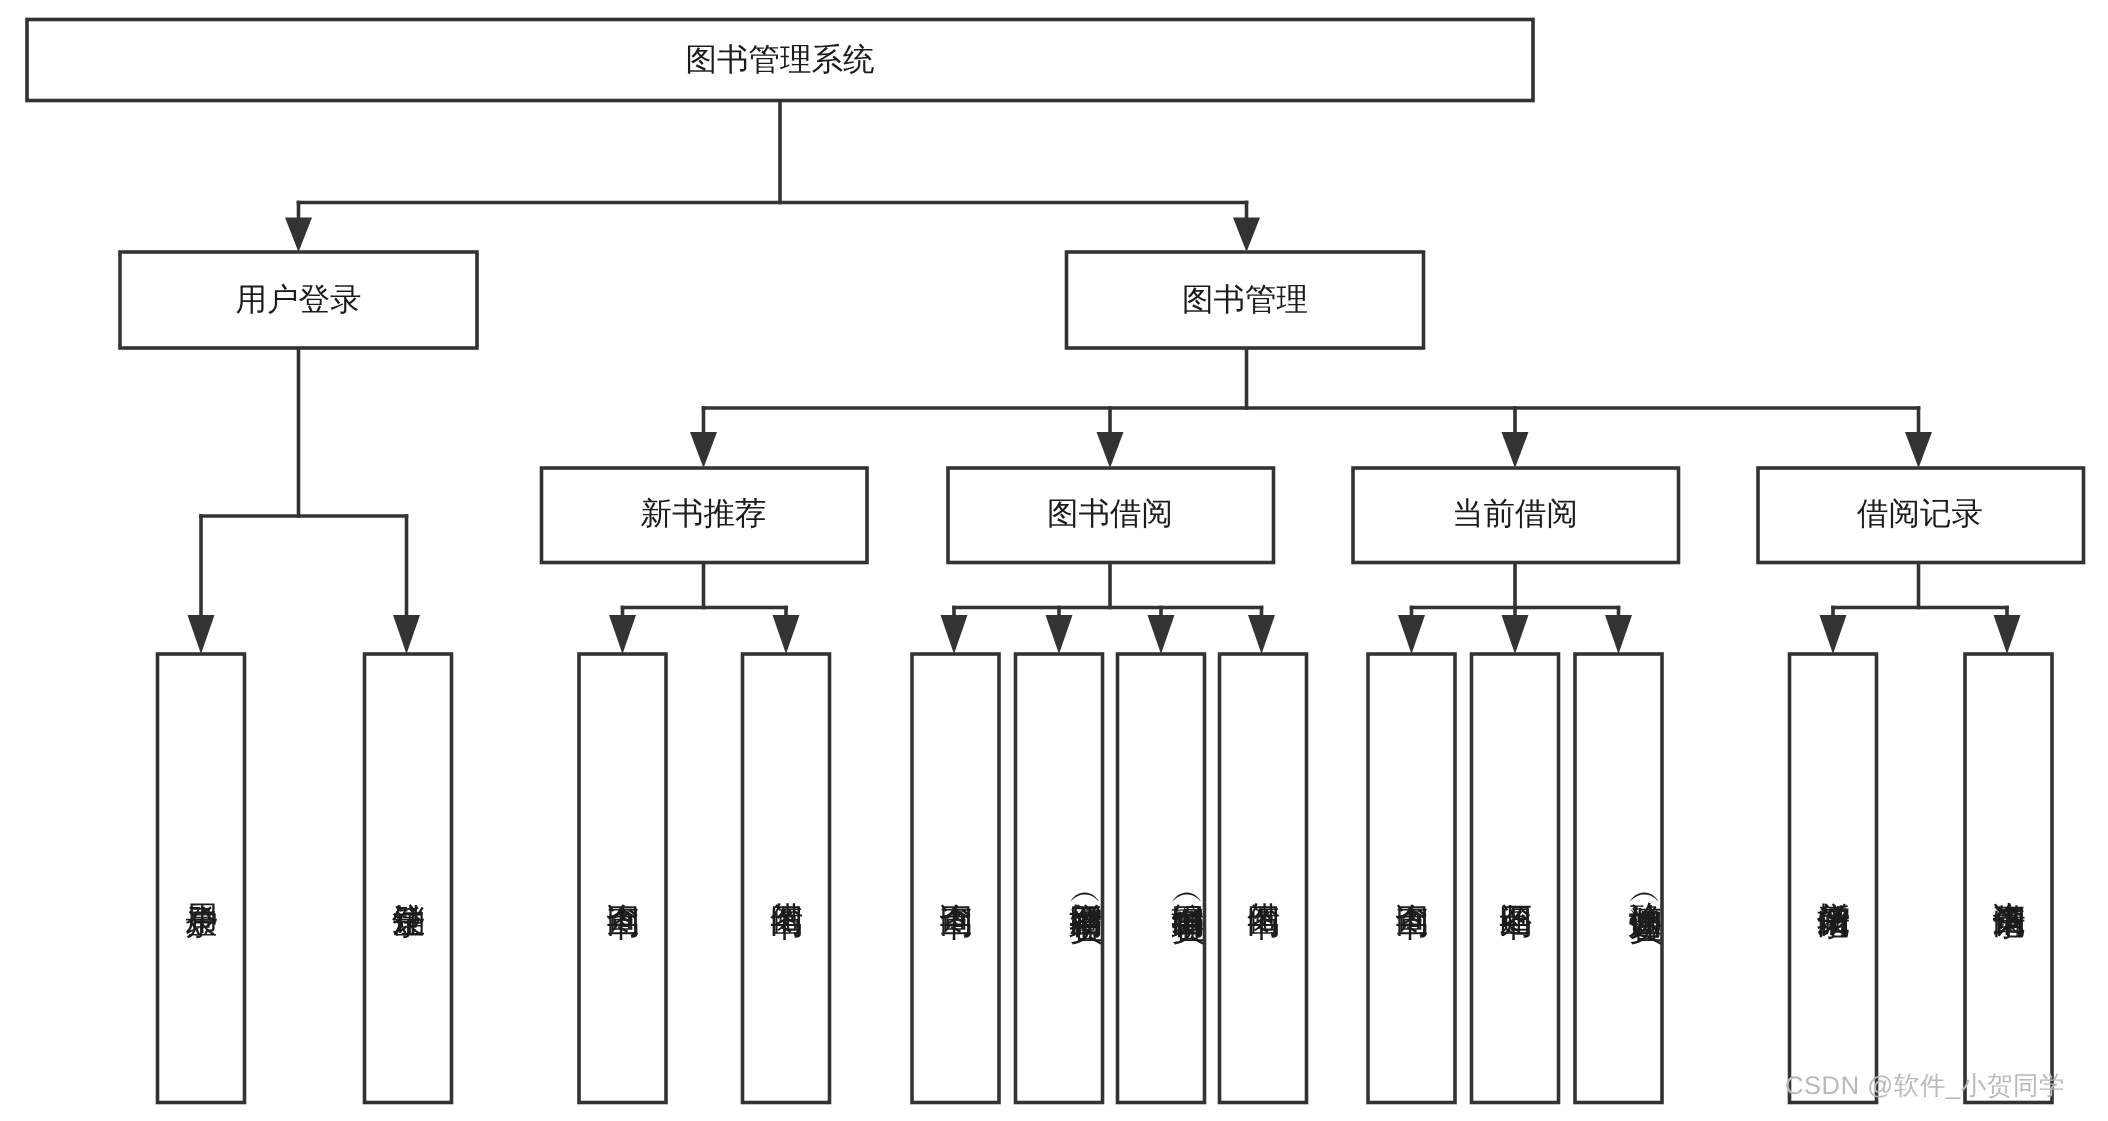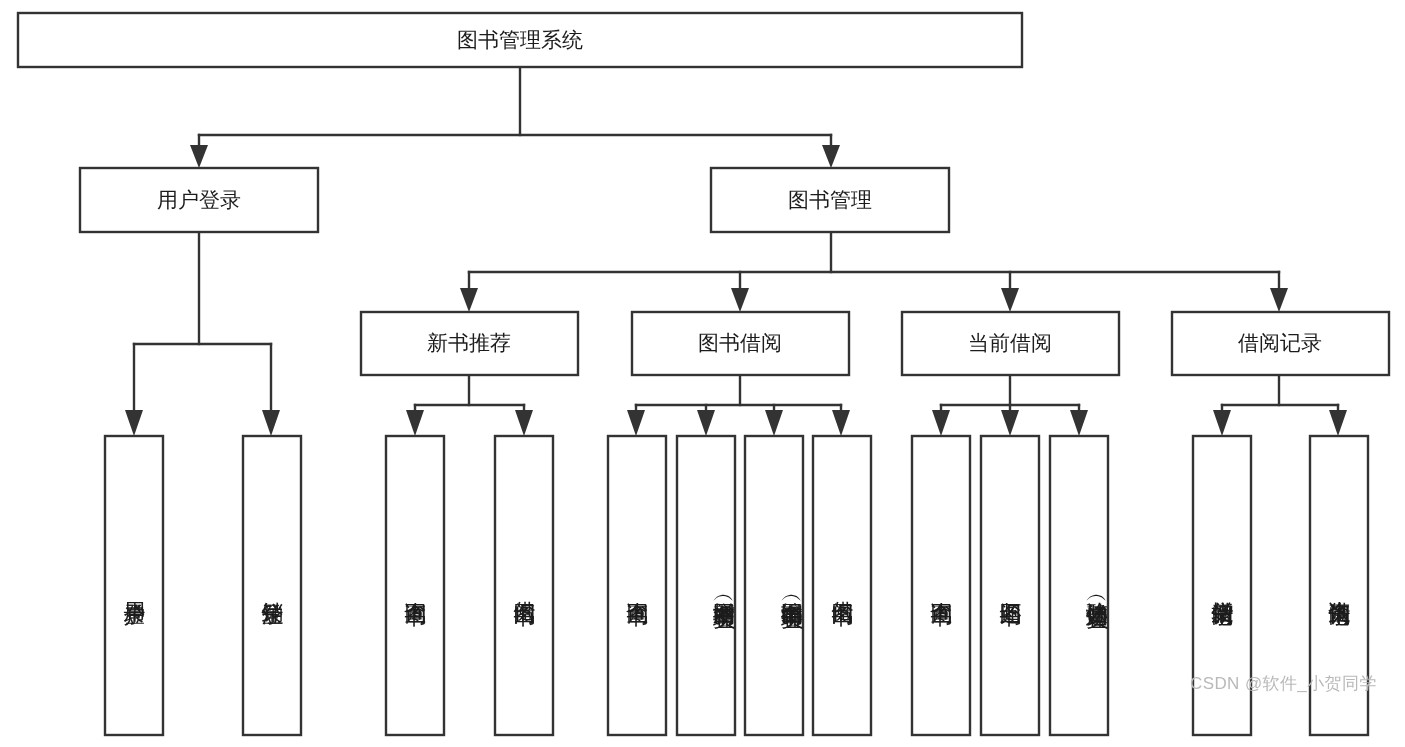--- a/index.html
+++ b/index.html
@@ -210,15 +210,15 @@
   <div class="vert-label" style="left:608px; top:436px; width:58px; height:299px;">查询图书</div>
   <div class="vert-label" style="left:677px; top:436px; width:58px; height:299px; align-items:flex-start; padding-top:6px;">新增图书（管理员）</div>
   <div class="vert-label" style="left:745px; top:436px; width:58px; height:299px; align-items:flex-start; padding-top:6px;">编辑图书（管理员）</div>
   <div class="vert-label" style="left:813px; top:436px; width:58px; height:299px;">借阅图书</div>
   <div class="vert-label" style="left:912px; top:436px; width:58px; height:299px;">查询图书</div>
   <div class="vert-label" style="left:981px; top:436px; width:58px; height:299px;">归还图书</div>
   <div class="vert-label" style="left:1050px; top:436px; width:58px; height:299px; align-items:flex-start; padding-top:6px;">确认归还（管理员）</div>
   <div class="vert-label" style="left:1193px; top:436px; width:58px; height:299px;">新增借阅记录</div>
   <div class="vert-label" style="left:1310px; top:436px; width:58px; height:299px;">查询借阅记录</div>
 
-  <div class="watermark" style="left:1190px; top:672px;">CSDN @软件_小贺同学</div>
+  <div class="watermark" style="left:1190px; top:712px;">CSDN @软件_小贺同学</div>
 
 </div>
 
 </body></html>

